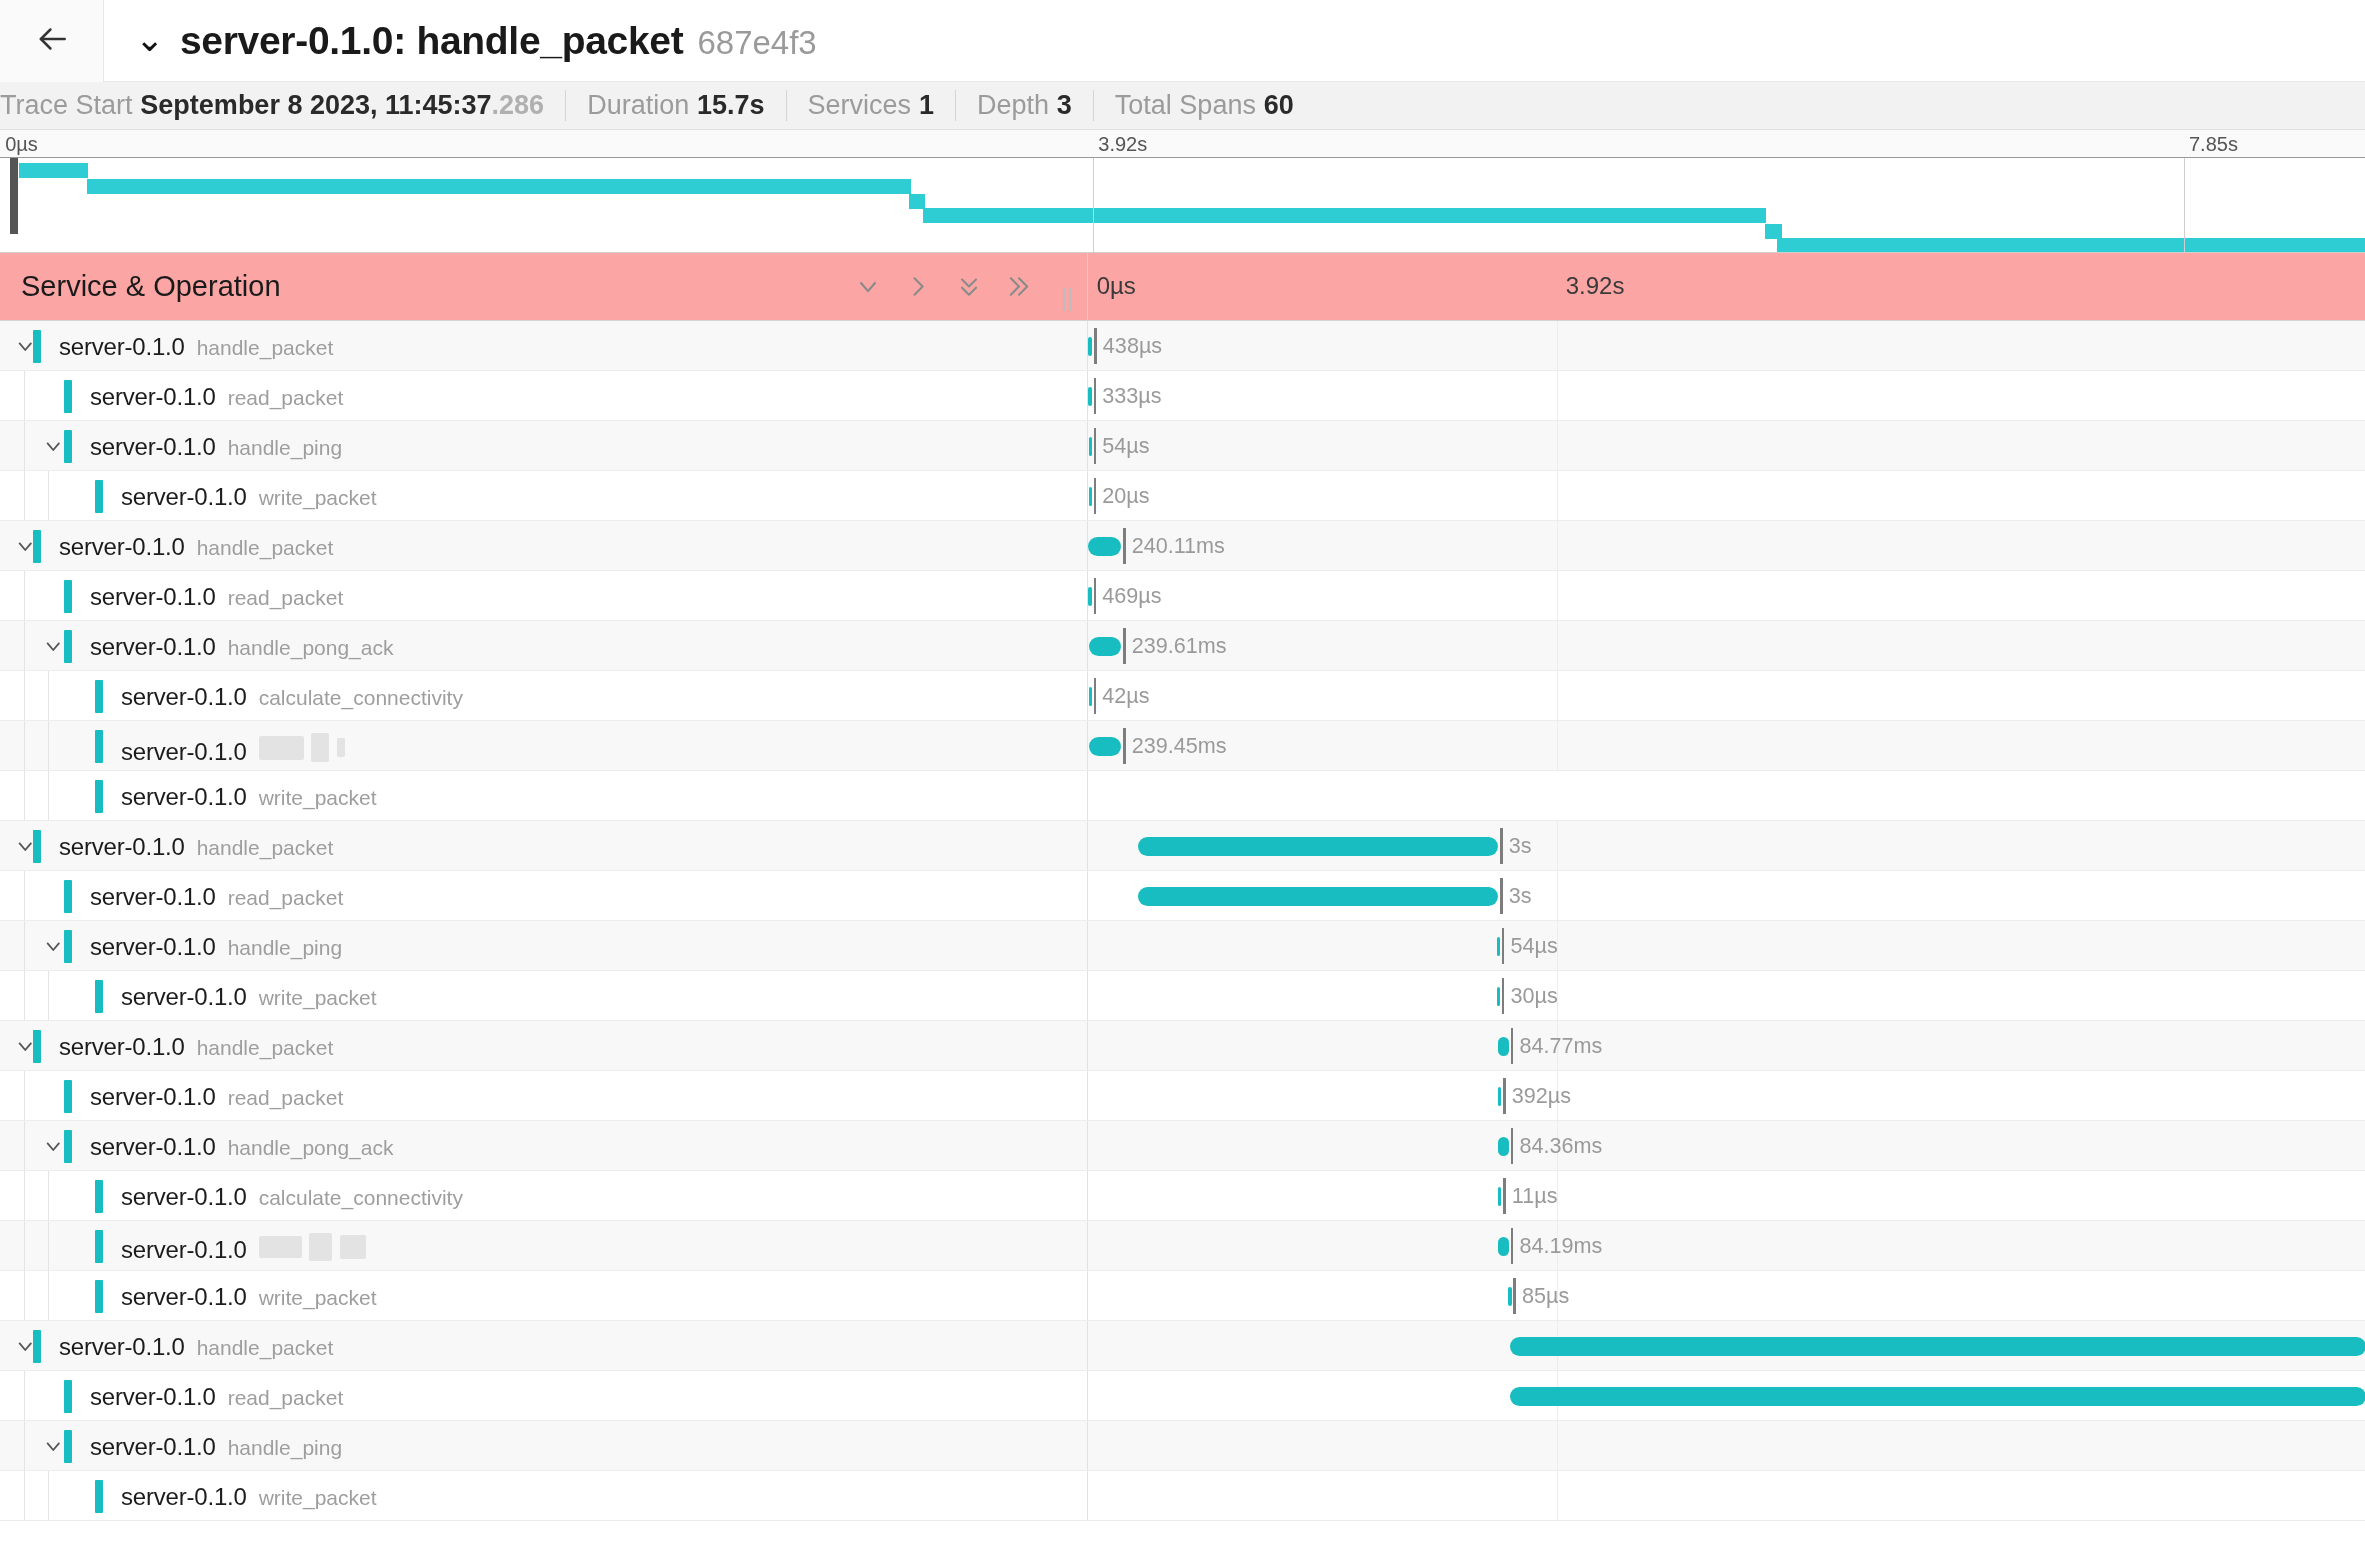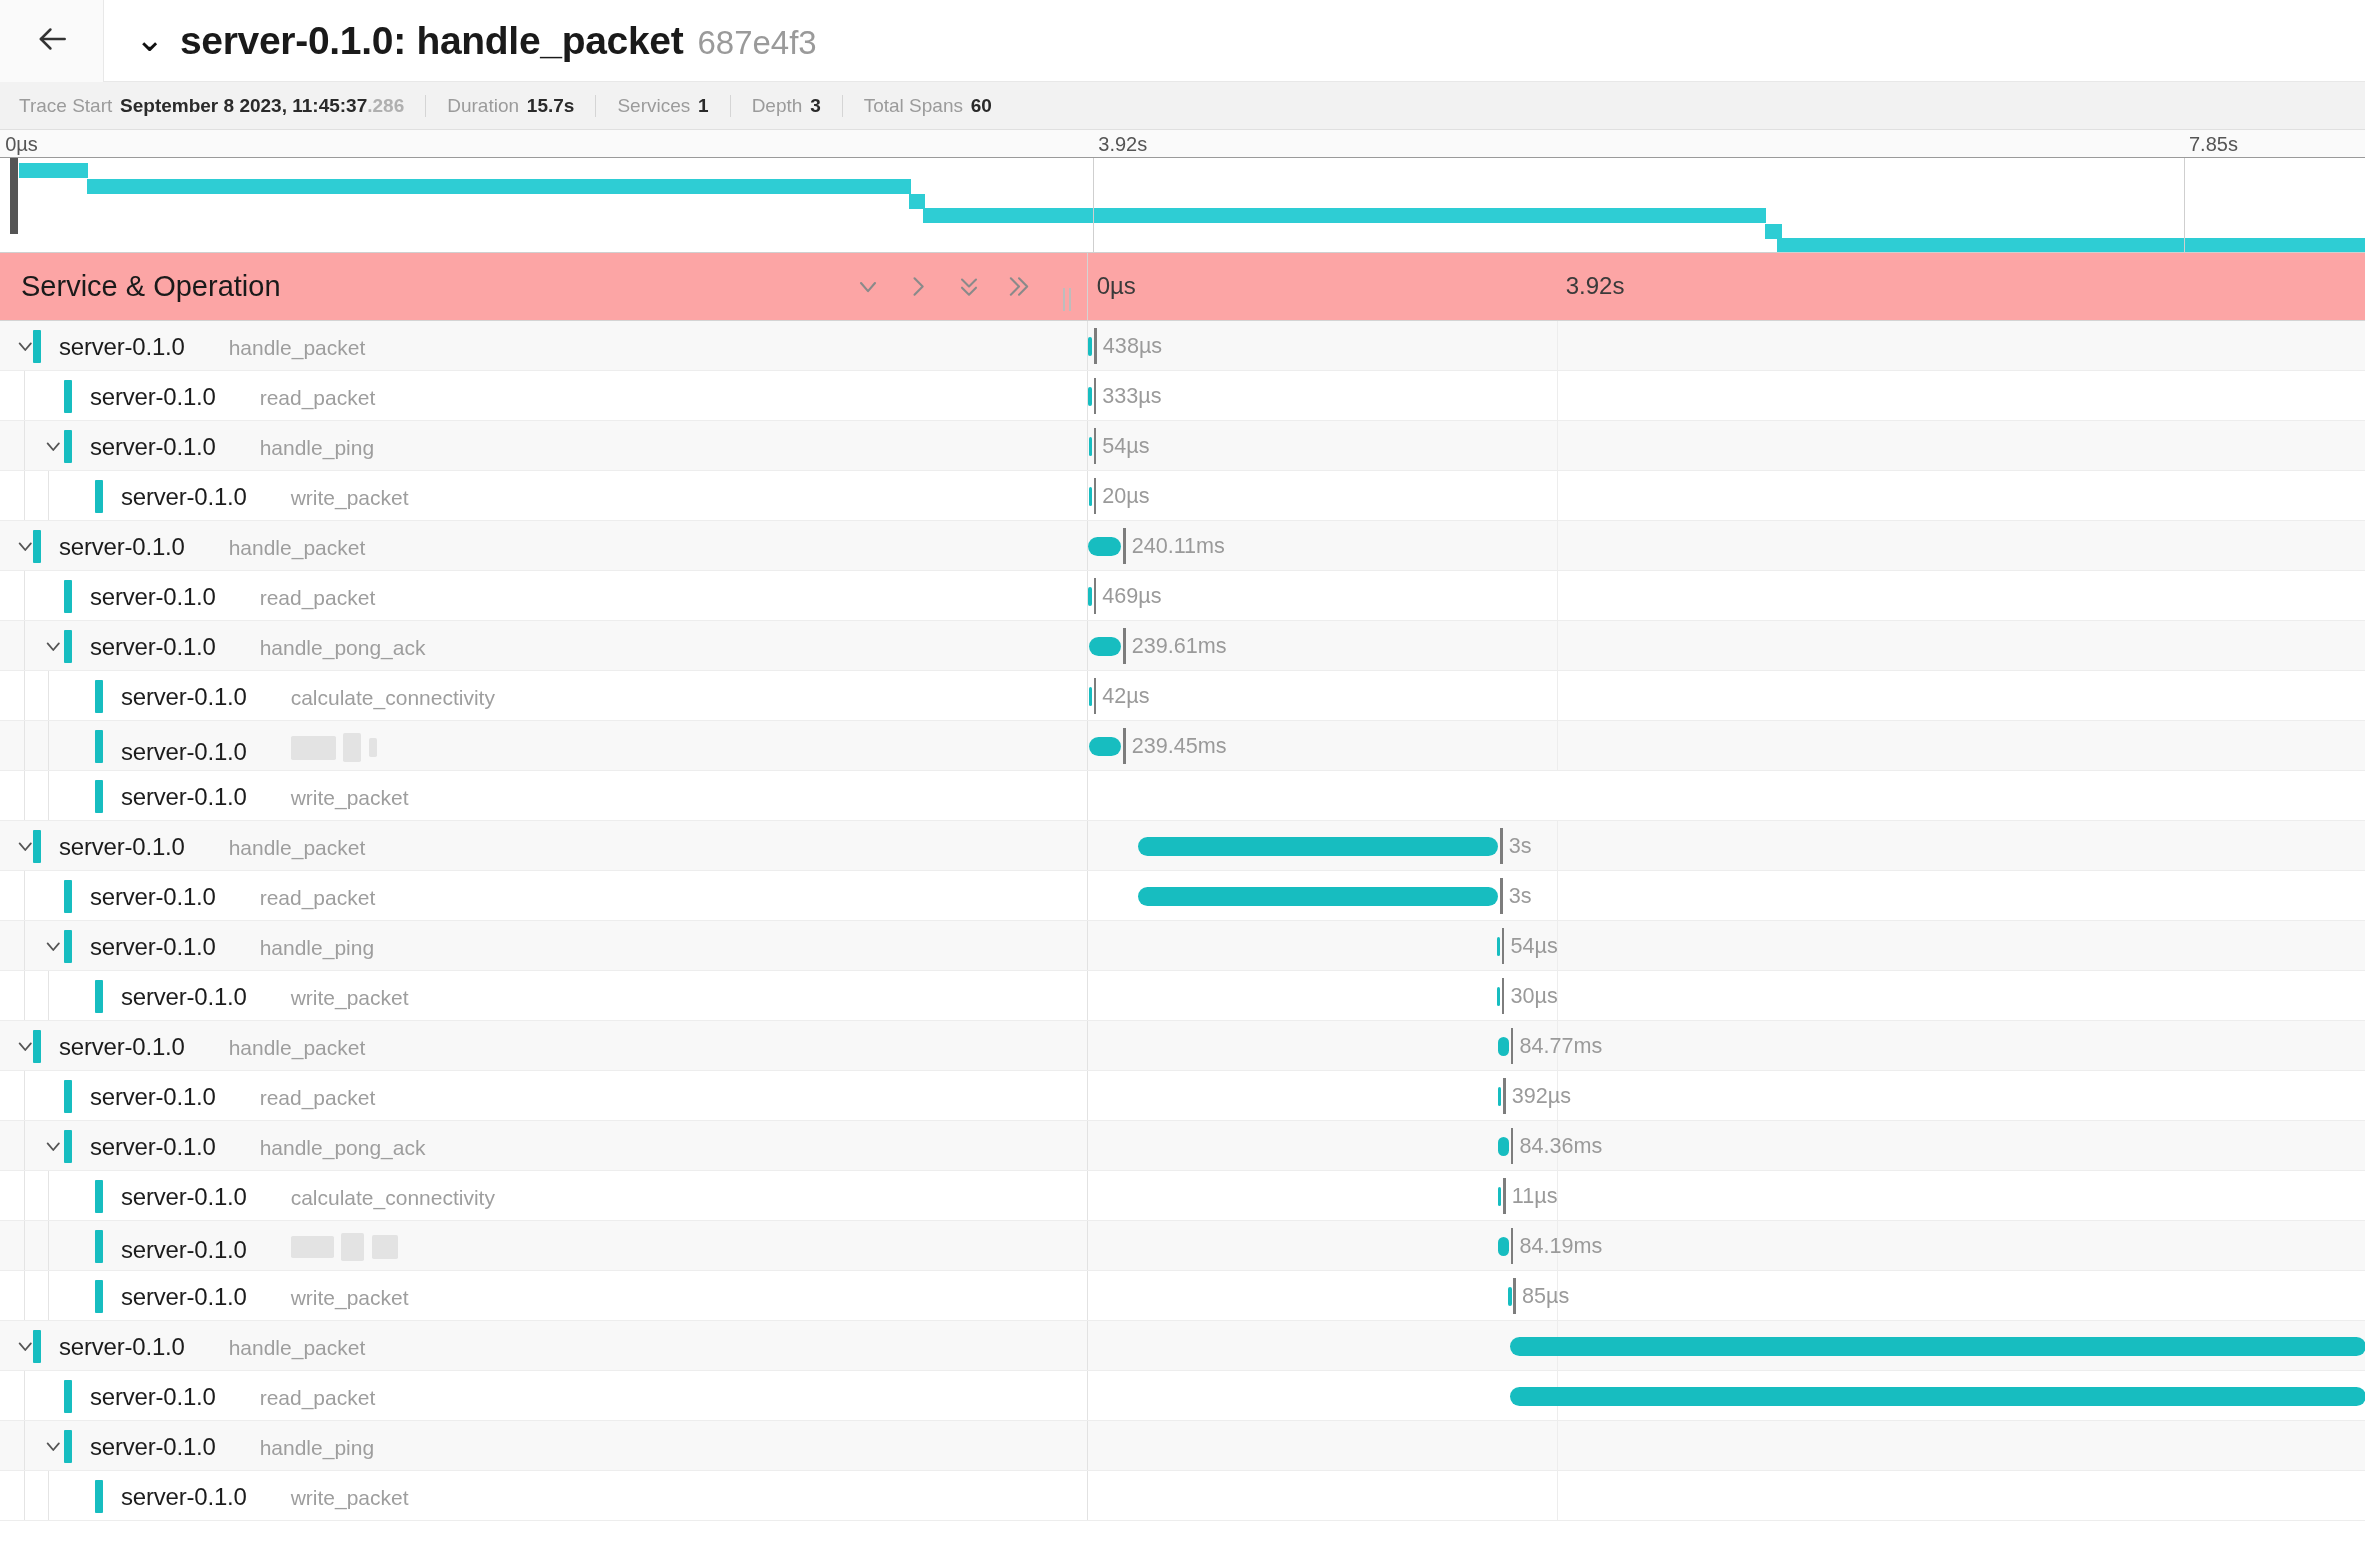--- a/index.html
+++ b/index.html
@@ -40,22 +40,21 @@
   }
   .title-id {
     font-size: 33px; color: #9a9a9a; margin-left: 14px; font-weight: 400;
   }
 
   
   .metabar {
     height: 48px;
     background: #f2f2f2;
     display: flex; align-items: center;
-    padding-left: 19px;
-    font-size: 19px;
+    font-size: 27px;
     border-bottom: 0.9px solid #e0e0e0;
   }
   .meta-item { display: flex; align-items: baseline; padding-right: 21px; }
   .meta-item + .meta-item { border-left: 0.9px solid #d5d5d5; padding-left: 21px; }
   .meta-label { color: #9b9b9b; margin-right: 7.8px; }
   .meta-value { color: #2a2a2a; font-weight: 700; }
   .meta-value .dim { color: #b0b0b0; font-weight: 700; }
 
   
   .minimap-ticks {
@@ -138,21 +137,21 @@
   .caret {
     position: absolute; width: 26px; height: 26px;
     display: flex; align-items: center; justify-content: center;
     cursor: pointer;
   }
   .caret svg { width: 22.5px; height: 22.5px; }
   .colorbar {
     position: absolute; width: 7.8px; height: 33px; background: #17bdc0;
     border-radius: 0.9px;
   }
-  .labels { position: absolute; display: flex; align-items: baseline; gap: 32px; }
+  .labels { position: absolute; display: flex; align-items: baseline; }
   .svc { font-size: 24px; color: #1c1c1c; font-weight: 500; letter-spacing: -0.2px; }
   .op  { font-size: 21px; color: #9e9e9e; margin-left: 12px; }
   .redact { display: inline-flex; align-items: center; margin-left: 12px; gap: 7.8px; }
   .redact span { display: block; background: #e3e3e3; border-radius: 1.7px; }
 
   .row-right { flex: 1; position: relative; }
   .rgrid { position: absolute; top: 0; bottom: 0; width: 0.9px; background: #ededed; }
   .bar {
     position: absolute; top: 15.6px; height: 19px;
     background: #17bdc0; border-radius: 9.5px;

